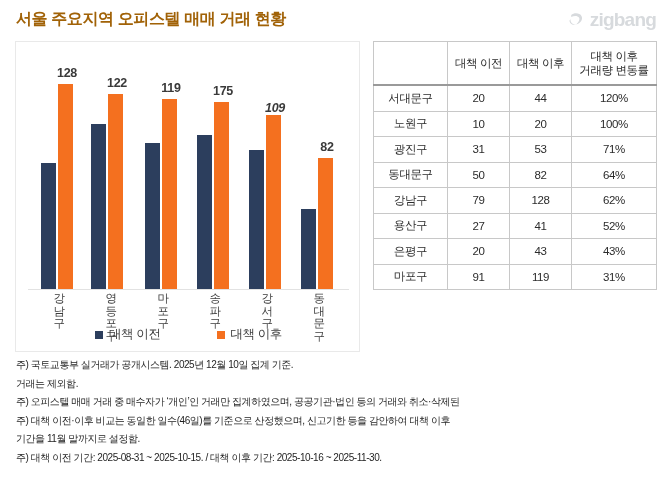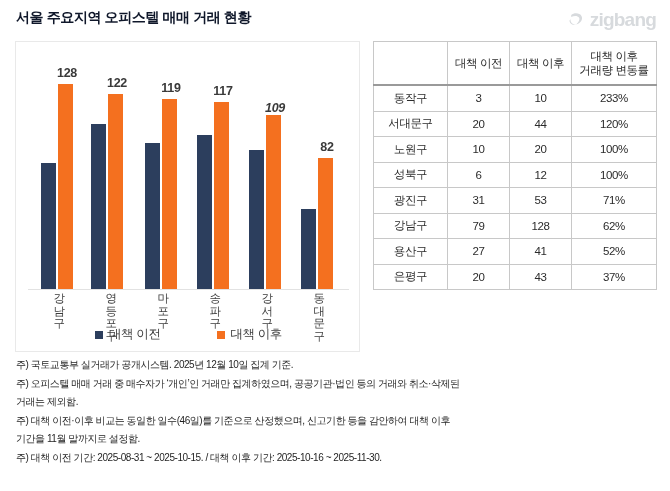--- a/index.html
+++ b/index.html
@@ -20,24 +20,24 @@
   .header {
     position: absolute;
     left: 0; top: 0;
     width: 670px;
     height: 40px;
   }
   .page-title {
     position: absolute;
     left: 16px;
     top: 9px;
-    font-size: 14px;
+    font-size: 16px;
     font-weight: bold;
     letter-spacing: -0.4px;
-    color: #0f172a;
+    color: #a16207;
     white-space: nowrap;
   }
   .brand-logo {
     position: absolute;
     right: 14px;
     top: 10px;
     display: flex;
     align-items: center;
     gap: 5px;
   }
@@ -228,21 +228,21 @@
           <div class="bar-value" style="bottom: 199px;">122</div>
         </div>
         <div class="bar-group" style="left: 121px;">
           <div class="bar bar-before" style="height: 146px; background: rgb(44, 62, 93);"></div>
           <div class="bar bar-after" style="height: 190px; background: rgb(244, 112, 31);"></div>
           <div class="bar-value" style="bottom: 194px;">119</div>
         </div>
         <div class="bar-group" style="left: 173px;">
           <div class="bar bar-before" style="height: 154px; background: rgb(44, 62, 93);"></div>
           <div class="bar bar-after" style="height: 187px; background: rgb(244, 112, 31);"></div>
-          <div class="bar-value" style="bottom: 191px;">117</div>
+          <div class="bar-value" style="bottom: 191px;">175</div>
         </div>
         <div class="bar-group" style="left: 225px;">
           <div class="bar bar-before" style="height: 139px; background: rgb(44, 62, 93);"></div>
           <div class="bar bar-after" style="height: 174px; background: rgb(244, 112, 31);"></div>
           <div class="bar-value" style="bottom: 174px; font-style: italic;">109</div>
         </div>
         <div class="bar-group" style="left: 277px;">
           <div class="bar bar-before" style="height: 80px; background: rgb(44, 62, 93);"></div>
           <div class="bar bar-after" style="height: 131px; background: rgb(244, 112, 31);"></div>
           <div class="bar-value" style="bottom: 135px;">82</div>
@@ -309,71 +309,71 @@
         <th>대책 이전</th>
         <th>대책 이후</th>
         <th>
           <span>대책 이후</span><br>
           <span>거래량 변동률</span>
         </th>
       </tr>
     </thead>
     <tbody id="tbody-host">
         <tr>
-          <td class="cell-name">동작구</td>
-          <td class="cell-before">3</td>
-          <td class="cell-after">10</td>
-          <td class="cell-rate">233%</td>
-        </tr>
-        <tr>
           <td class="cell-name">서대문구</td>
           <td class="cell-before">20</td>
           <td class="cell-after">44</td>
           <td class="cell-rate">120%</td>
         </tr>
         <tr>
           <td class="cell-name">노원구</td>
           <td class="cell-before">10</td>
           <td class="cell-after">20</td>
           <td class="cell-rate">100%</td>
         </tr>
         <tr>
-          <td class="cell-name">성북구</td>
-          <td class="cell-before">6</td>
-          <td class="cell-after">12</td>
-          <td class="cell-rate">100%</td>
-        </tr>
-        <tr>
           <td class="cell-name">광진구</td>
           <td class="cell-before">31</td>
           <td class="cell-after">53</td>
           <td class="cell-rate">71%</td>
         </tr>
         <tr>
+          <td class="cell-name">동대문구</td>
+          <td class="cell-before">50</td>
+          <td class="cell-after">82</td>
+          <td class="cell-rate">64%</td>
+        </tr>
+        <tr>
           <td class="cell-name">강남구</td>
           <td class="cell-before">79</td>
           <td class="cell-after">128</td>
           <td class="cell-rate">62%</td>
         </tr>
         <tr>
           <td class="cell-name">용산구</td>
           <td class="cell-before">27</td>
           <td class="cell-after">41</td>
           <td class="cell-rate">52%</td>
         </tr>
         <tr>
           <td class="cell-name">은평구</td>
           <td class="cell-before">20</td>
           <td class="cell-after">43</td>
-          <td class="cell-rate">37%</td>
+          <td class="cell-rate">43%</td>
+        </tr>
+        <tr>
+          <td class="cell-name">마포구</td>
+          <td class="cell-before">91</td>
+          <td class="cell-after">119</td>
+          <td class="cell-rate">31%</td>
         </tr>
       </tbody>
   </table>
 </div>
 
 <div class="notes" id="notes-host">
     <span class="note-line">주) 국토교통부 실거래가 공개시스템. 2025년 12월 10일 집계 기준.</span>
+    <span class="note-line">거래는 제외함.</span>
     <span class="note-line">주) 오피스텔 매매 거래 중 매수자가 ‘개인’인 거래만 집계하였으며, 공공기관·법인 등의 거래와 취소·삭제된</span>
-    <span class="note-line">거래는 제외함.</span>
     <span class="note-line">주) 대책 이전·이후 비교는 동일한 일수(46일)를 기준으로 산정했으며, 신고기한 등을 감안하여 대책 이후</span>
     <span class="note-line">기간을 11월 말까지로 설정함.</span>
     <span class="note-line">주) 대책 이전 기간: 2025-08-31 ~ 2025-10-15. / 대책 이후 기간: 2025-10-16 ~ 2025-11-30.</span>
   </div>
 
 </body></html>

